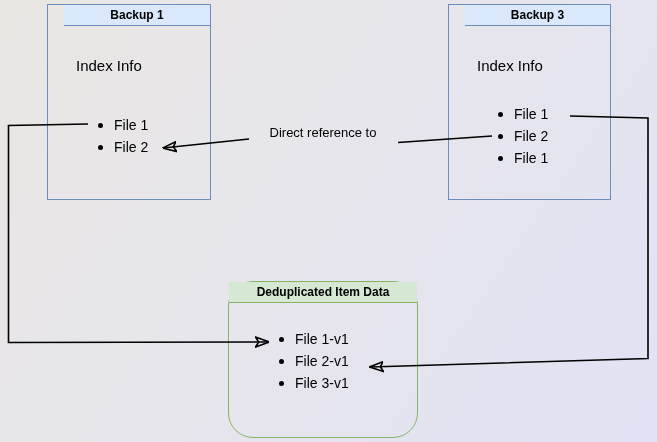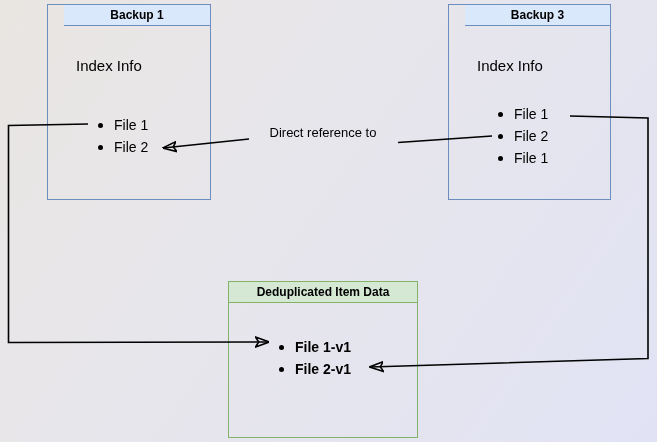--- a/index.html
+++ b/index.html
@@ -15,21 +15,21 @@
     background: linear-gradient(125deg, #e9e6e2 0%, #e7e6ec 45%, #e1e2f4 100%);
   }
   .node {
     position: absolute;
     border-style: solid;
     border-width: 1.5px;
     box-sizing: border-box;
     background: transparent;
   }
   .node.blue  { border-color: var(--blue-border, #6c8ebf); }
-  .node.green { border-color: var(--green-border, #82b366); }
+  .node.green { border-color: var(--green-border, #82b366); border-radius: 25px; }
   .node-title {
     height: 20px;
     line-height: 20px;
     text-align: center;
     font-weight: bold;
     font-size: 12px;
     border-bottom: 1.5px solid;
     box-sizing: content-box;
   }
   .blue  .node-title { background: var(--blue-fill, #dae8fc);  border-color: var(--blue-border, #6c8ebf); margin-left: 16px; }
@@ -104,23 +104,24 @@
     <div class="body-label" style="left:28px; top:50px;">Index Info</div>
     <ul class="file-list" style="left:49px; top:98px;">
         <li>File 1</li>
         <li>File 2</li>
         <li>File 1</li>
       </ul>
   </div>
 
   <div class="node green" style="left:228px; top:281px; width:190px; height:157px;">
     <div class="node-title">Deduplicated Item Data</div>
-    <ul class="file-list" style="left:50px; top:54px;font-weight:bold;">
+    <ul class="file-list" style="left:50px; top:46px;">
         <li>File 1-v1</li>
         <li>File 2-v1</li>
+        <li>File 3-v1</li>
       </ul>
   </div>
 
   <div class="annotation">
     <div>Direct reference to</div>
   </div>
 
   <svg class="arrows" width="657" height="442" viewBox="0 0 657 442">
     <defs>
       <marker id="arrowhead" orient="auto" markerUnits="userSpaceOnUse" markerWidth="14" markerHeight="12" refX="13.5" refY="6" viewBox="0 0 14 12">

